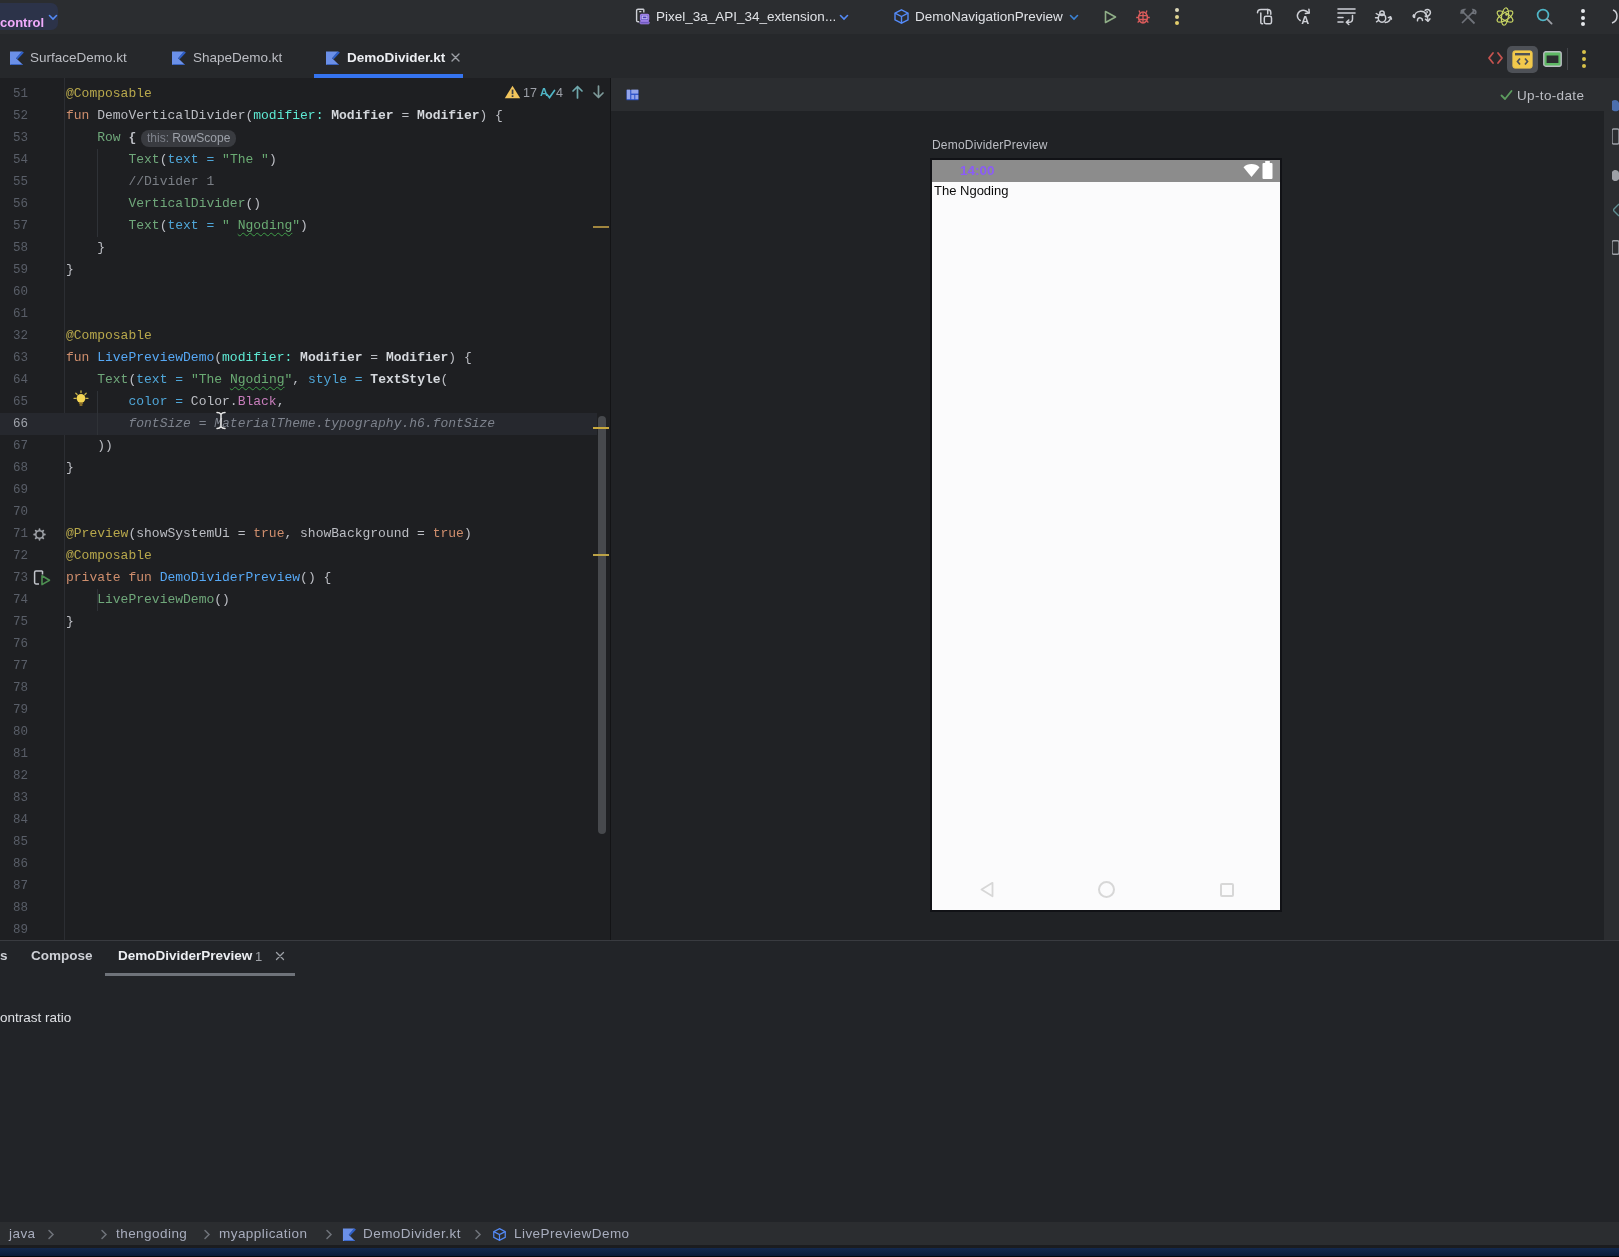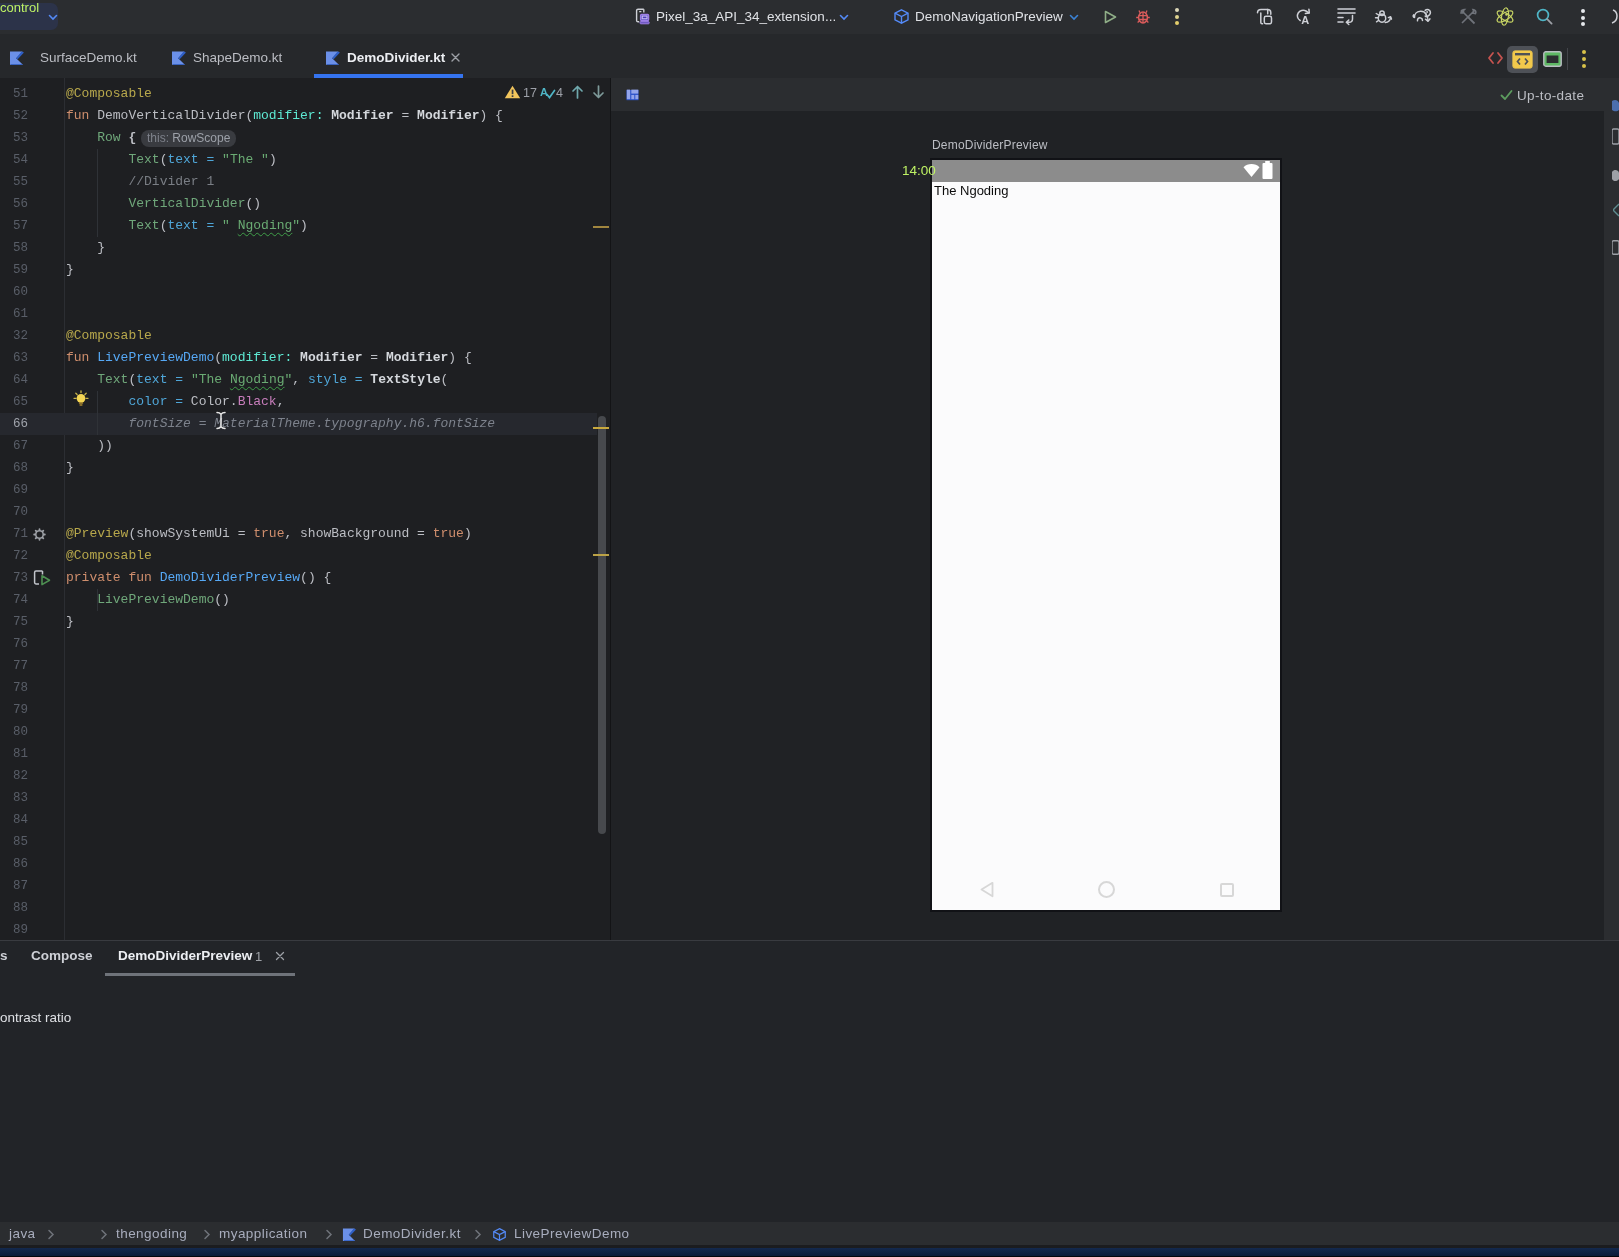--- a/index.html
+++ b/index.html
@@ -21,21 +21,21 @@
   .typ { color:#D5D8DD; font-weight:bold; }
   .pur { color:#C77DBB; }
   .sq { text-decoration: underline wavy #3F9E49 1px; text-underline-offset:3px; }
 </style>
 </head>
 <body>
 <div id="stage">
 
   <div class="abs" id="titlebar" style="left:0;top:0;width:1619px;height:34px;background:#2B2D30;"></div>
   <div class="abs" style="left:-10px;top:3px;width:68px;height:27px;background:#2C3349;border-radius:7px;"></div>
-  <div class="abs" style="left:0;top:0;height:16px;line-height:16px;color:#bef264;font-size:13px;font-weight:400;">control</div>
+  <div class="abs" style="left:0;top:15px;height:16px;line-height:16px;color:#f0abfc;font-size:13px;font-weight:700;">control</div>
   <svg class="abs" style="left:47px;top:11px" width="12" height="12" viewBox="0 0 12 12">
       <path d="M2.5 4.5 L6 8 L9.5 4.5" stroke="#548AF7" stroke-width="1.6" fill="none" stroke-linecap="round"></path>
     </svg>
 
   <svg class="abs" style="left:635px;top:7px" width="16" height="19" viewBox="0 0 16 19">
       <path d="M8.8 2.2 L3 2.2 C2.2 2.2 1.6 2.8 1.6 3.6 L1.6 13.4 C1.6 14.2 2.2 14.8 3 14.8 L4.2 14.8" fill="none" stroke="#CED0D6" stroke-width="1.4"></path>
       <path d="M8.8 2.2 L8.8 5.6" stroke="#CED0D6" stroke-width="1.4"></path>
       <path d="M4.2 4.6 L6.4 4.6" stroke="#CED0D6" stroke-width="1.3"></path>
       <rect x="5.6" y="7.4" width="8" height="6.2" rx="1" fill="#4740B3" stroke="#9D7EE8" stroke-width="1.4"></rect>
       <rect x="7.2" y="9" width="4.8" height="2.8" fill="none" stroke="#C9B8F5" stroke-width="1.2"></rect>
@@ -125,21 +125,21 @@
         <path d="M2 15 C5 14 7 11 7 8 C7 5 5.5 3 3 2" fill="none" stroke="#CED0D6" stroke-width="1.5"></path>
       </svg>
   </div>
 
   <div class="abs" id="tabbar" style="left:0;top:34px;width:1619px;height:44px;background:#26282B;"></div>
   <svg id="ktab1" class="abs" style="left:9px;top:50px;" width="16" height="16" viewBox="0 0 16 16">
       <polygon points="1,1.5 13.6,1.5 7.2,8.2 13.9,14.8 1,14.8" fill="#6B90E8"></polygon>
       <polygon points="12.6,1.5 15,2.6 8.6,9.2 7.2,8.2" fill="#2F5FC6"></polygon>
       <polygon points="2,14.1 13.3,14.1 13.9,14.8 2,14.8" fill="#2F5FC6"></polygon>
     </svg>
-  <div class="abs" style="left:30px;top:50px;color:#BCBEC4;font-size:13.5px;margin-left:10px;">SurfaceDemo.kt</div>
+  <div class="abs" style="left:30px;top:50px;color:#BCBEC4;font-size:13.5px;">SurfaceDemo.kt</div>
   <svg id="ktab2" class="abs" style="left:171px;top:50px;" width="16" height="16" viewBox="0 0 16 16">
       <polygon points="1,1.5 13.6,1.5 7.2,8.2 13.9,14.8 1,14.8" fill="#6B90E8"></polygon>
       <polygon points="12.6,1.5 15,2.6 8.6,9.2 7.2,8.2" fill="#2F5FC6"></polygon>
       <polygon points="2,14.1 13.3,14.1 13.9,14.8 2,14.8" fill="#2F5FC6"></polygon>
     </svg>
   <div class="abs" style="left:193px;top:50px;color:#BCBEC4;font-size:13.5px;">ShapeDemo.kt</div>
   <svg id="ktab3" class="abs" style="left:325px;top:50px;" width="16" height="16" viewBox="0 0 16 16">
       <polygon points="1,1.5 13.6,1.5 7.2,8.2 13.9,14.8 1,14.8" fill="#6B90E8"></polygon>
       <polygon points="12.6,1.5 15,2.6 8.6,9.2 7.2,8.2" fill="#2F5FC6"></polygon>
       <polygon points="2,14.1 13.3,14.1 13.9,14.8 2,14.8" fill="#2F5FC6"></polygon>
@@ -323,21 +323,21 @@
     </svg>
 
   <svg class="abs" style="left:1500px;top:89px" width="13" height="12" viewBox="0 0 13 12">
       <path d="M1.5 6.5 L5 10 L11.5 2" stroke="#5C9C5E" stroke-width="1.8" fill="none" stroke-linecap="round" stroke-linejoin="round"></path>
     </svg>
   <div class="abs" style="left:1517px;top:88px;color:#BCBEC4;font-size:13.5px;letter-spacing:0.35px;">Up-to-date</div>
 
   <div class="abs" style="left:932px;top:138px;color:#BCBEC4;font-size:12px;letter-spacing:0.2px;">DemoDividerPreview</div>
   <div class="abs" style="left:930px;top:158px;width:352px;height:754px;border:2px solid #111216;background:#FBFBFC;"></div>
   <div class="abs" style="left:932px;top:160px;width:348px;height:22px;background:#8C8C8C;"></div>
-  <div class="abs" style="left:902px;top:162px;width:60px;height:17px;line-height:17px;color:#bef264;font-size:13.5px;font-weight:400;">14:00</div>
+  <div class="abs" style="left:960px;top:162px;width:60px;height:17px;line-height:17px;color:#8b5cf6;font-size:13.5px;font-weight:700;">14:00</div>
 
   <svg class="abs" style="left:1243px;top:164px" width="17" height="14" viewBox="0 0 17 14">
       <path d="M8.5 13 L0.5 3.2 C2.6 1.2 5.4 0 8.5 0 C11.6 0 14.4 1.2 16.5 3.2 Z" fill="#FFFFFF"></path>
     </svg>
   <svg class="abs" style="left:1262px;top:161px" width="11" height="18" viewBox="0 0 11 18">
       <rect x="3.2" y="0" width="4.6" height="2.5" fill="#FFFFFF"></rect>
       <rect x="0.5" y="2" width="10" height="16" rx="1" fill="#FFFFFF"></rect>
     </svg>
   <div class="abs" style="left:934px;top:183px;color:#0b0b0b;font-size:13px;">The Ngoding</div>
 

